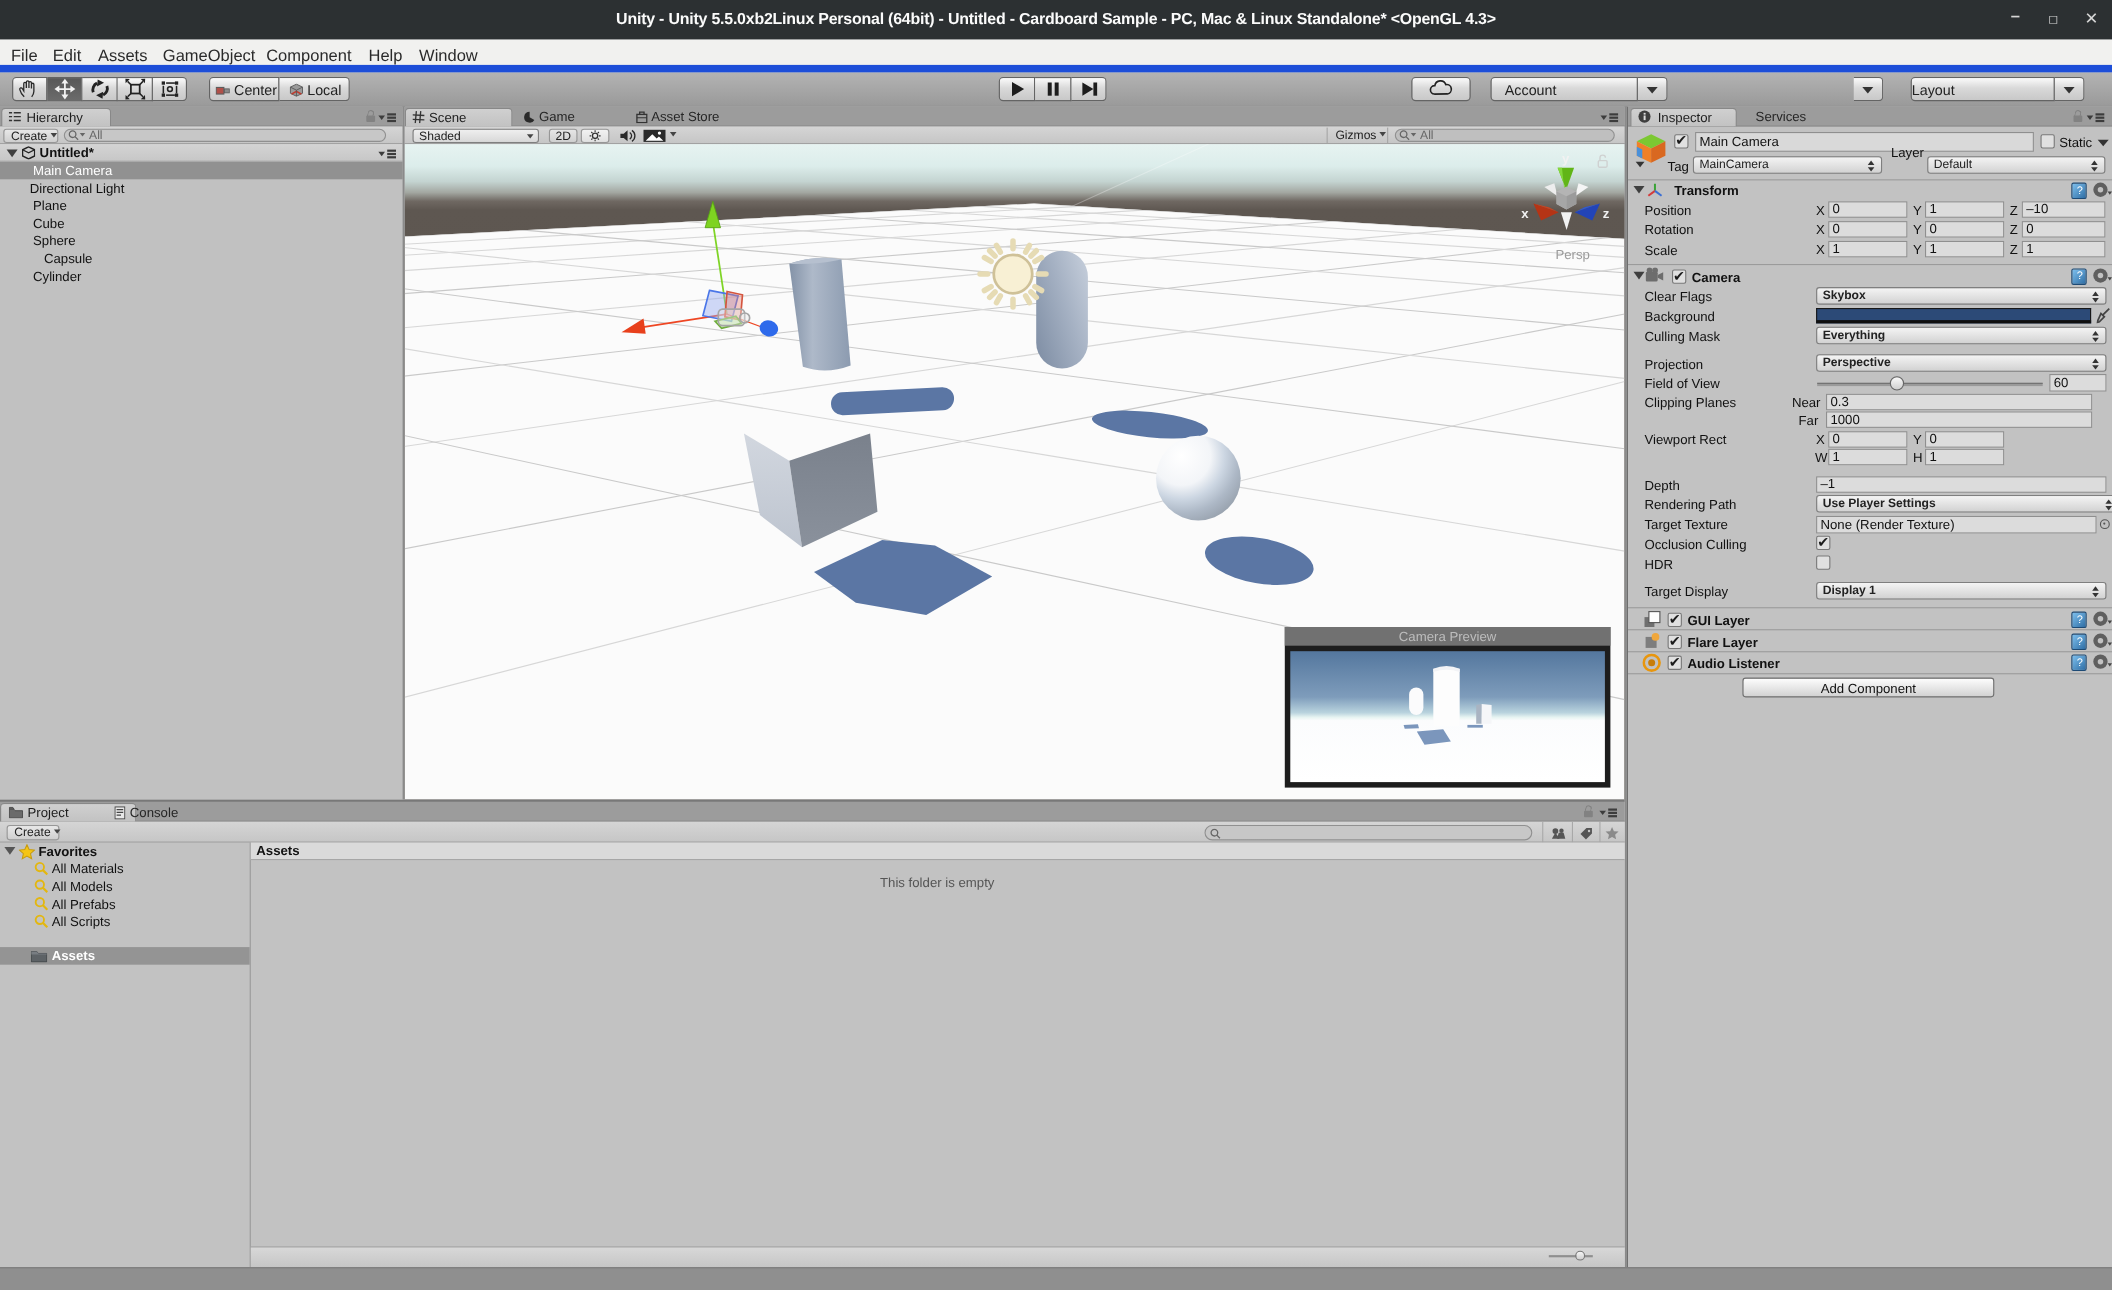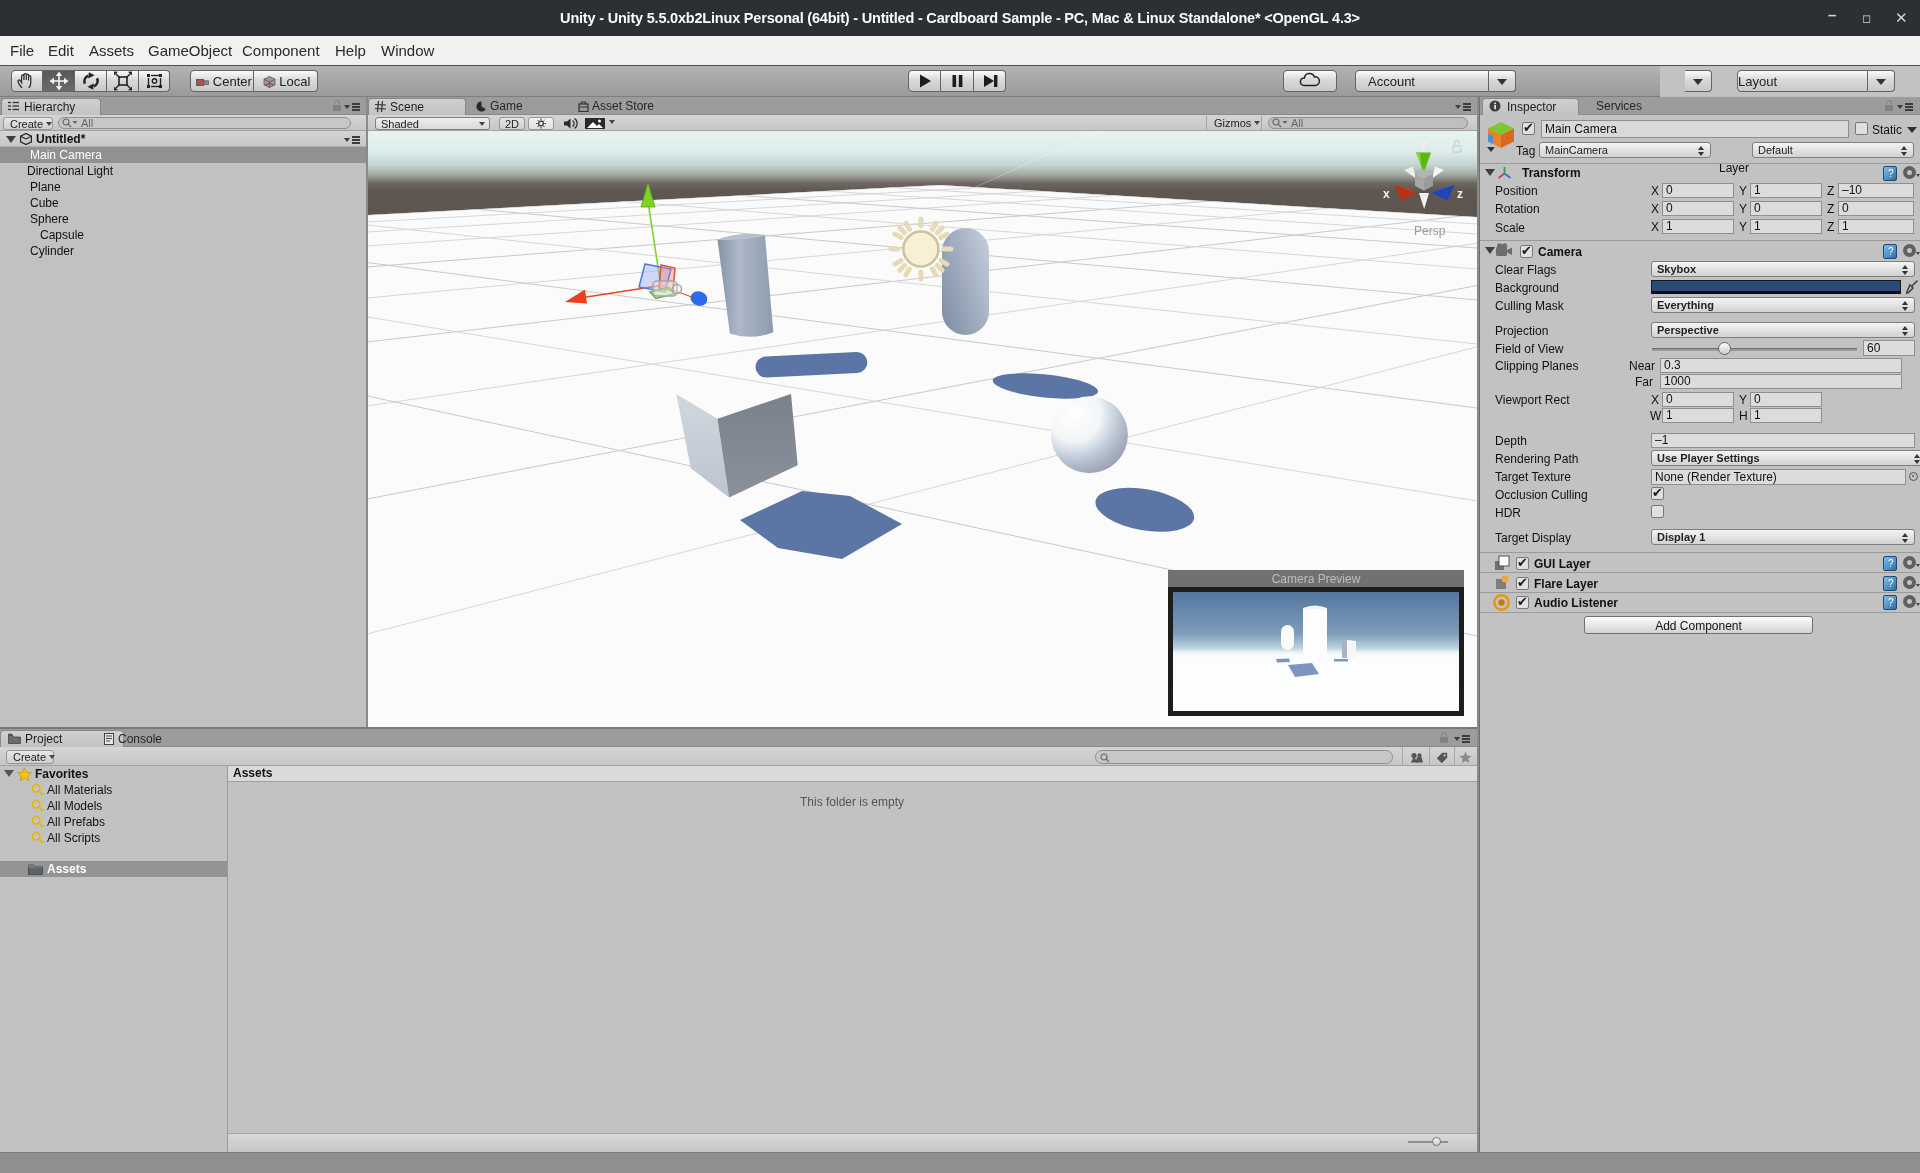--- a/index.html
+++ b/index.html
@@ -6,25 +6,25 @@
 html,body { width:1920px; height:1173px; overflow:hidden; }
 body { font-family:"Liberation Sans", sans-serif; background:#c2c2c2; position:relative; }
 .abs { position:absolute; }
 
 
 #titlebar { left:0; top:0; width:1920px; height:36px; background:#2c3032; color:#ffffff; }
 #titlebar .title { width:100%; text-align:center; line-height:36px; font-size:14.5px; font-weight:bold; color:#fbfbfb; letter-spacing:-0.2px; }
 .winbtn { top:0; height:36px; color:#d6d6d6; font-size:15px; }
 
 
-#menubar { left:0; top:36px; width:1920px; height:30px; background:#f1f1ef; border-bottom:1px solid #1d4ed8; }
+#menubar { left:0; top:36px; width:1920px; height:30px; background:#f1f1ef; border-bottom:7px solid #1d4ed8; }
 #menubar span { position:absolute; top:0; line-height:29px; font-size:15px; color:#2a2a2a; }
 
 
-#toolbar { left:0; top:66px; width:1660px; height:31px; background:linear-gradient(#b3b3b3,#9a9a9a); border-bottom:1px solid #7e7e7e; }
+#toolbar { left:0; top:66px; width:1920px; height:31px; background:linear-gradient(#b3b3b3,#9a9a9a); border-bottom:1px solid #7e7e7e; }
 .tbtn { position:absolute; top:4px; height:22px; background:linear-gradient(#fbfbfb,#d9d9d9 45%,#c8c8c8); border:1px solid #646464; }
 .tbtn.dark { background:linear-gradient(#585858,#6b6b6b); }
 .grpL { border-radius:4px 0 0 4px; }
 .grpR { border-radius:0 4px 4px 0; border-left:none; }
 .grpM { border-left:none; }
 .solo { border-radius:4px; }
 .tlabel { font-size:13px; color:#222; text-align:center; }
 
 
 .tabbar { background:#9c9c9c; border-bottom:1px solid #8b8b8b; }
@@ -498,21 +498,21 @@
   </svg>
   <div class="abs" style="left:7px; top:50px; border-left:4px solid transparent; border-right:4px solid transparent; border-top:5px solid #333;"></div>
   <div class="chk on" style="left:42px; top:25px;"></div>
   <div class="ifield" style="left:61px; top:23px; width:308px; height:18px; line-height:16px; background:#d9d9d9;">Main Camera</div>
   <div class="chk" style="left:375px; top:25px;"></div>
   <div class="ilabel" style="left:392px; top:26px;">Static</div>
   <div class="abs" style="left:427px; top:30px; width:0; height:0; border-left:5px solid transparent; border-right:5px solid transparent; border-top:6px solid #333;"></div>
 
   <div class="ilabel" style="left:36px; top:47px;">Tag</div>
   <div class="idrop" style="left:59px; top:45px; width:172px; height:16px; line-height:15px; font-weight:normal;">MainCamera<span class="updn"></span></div>
-  <div class="ilabel" style="left:239px; top:64px;">Layer</div>
+  <div class="ilabel" style="left:239px; top:35px;">Layer</div>
   <div class="idrop" style="left:272px; top:45px; width:162px; height:16px; line-height:15px; font-weight:normal;">Default<span class="updn"></span></div>
 
   <div class="isep" style="top:66px;"></div>
 
   <div class="tri" style="left:5px; top:72px;"></div>
   <svg class="abs" style="left:17px; top:69px;" width="15" height="15" viewBox="0 0 15 15">
     <line x1="7.5" y1="7.5" x2="7.5" y2="1" stroke="#3aa336" stroke-width="1.8"></line>
     <line x1="7.5" y1="7.5" x2="1.5" y2="12" stroke="#d43b3b" stroke-width="1.8"></line>
     <line x1="7.5" y1="7.5" x2="13.5" y2="12" stroke="#3b6fd4" stroke-width="1.8"></line>
   </svg>

